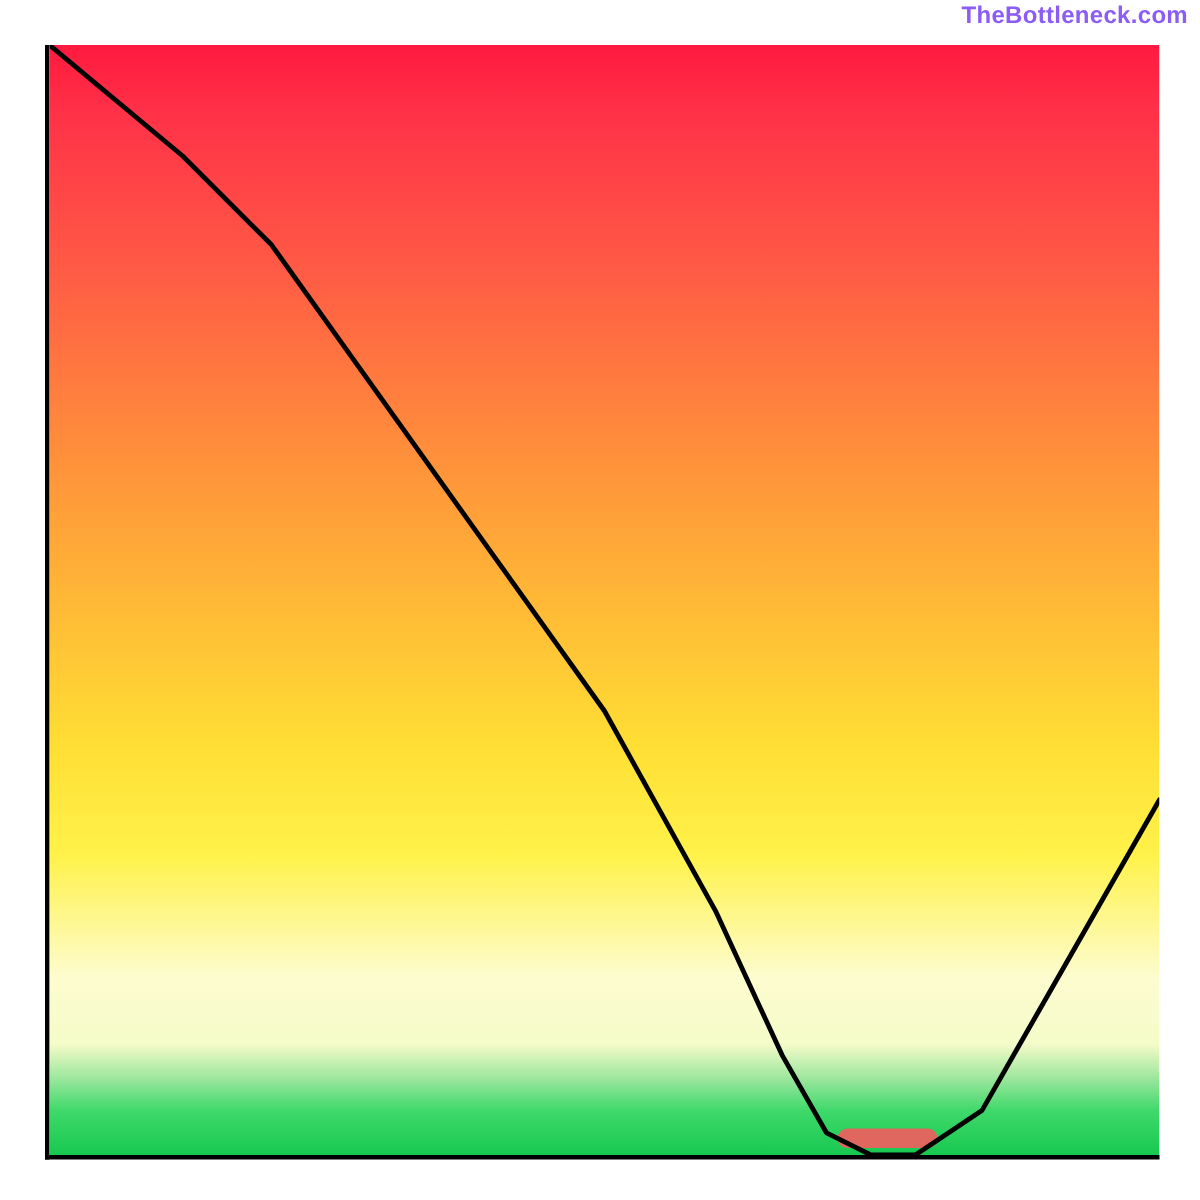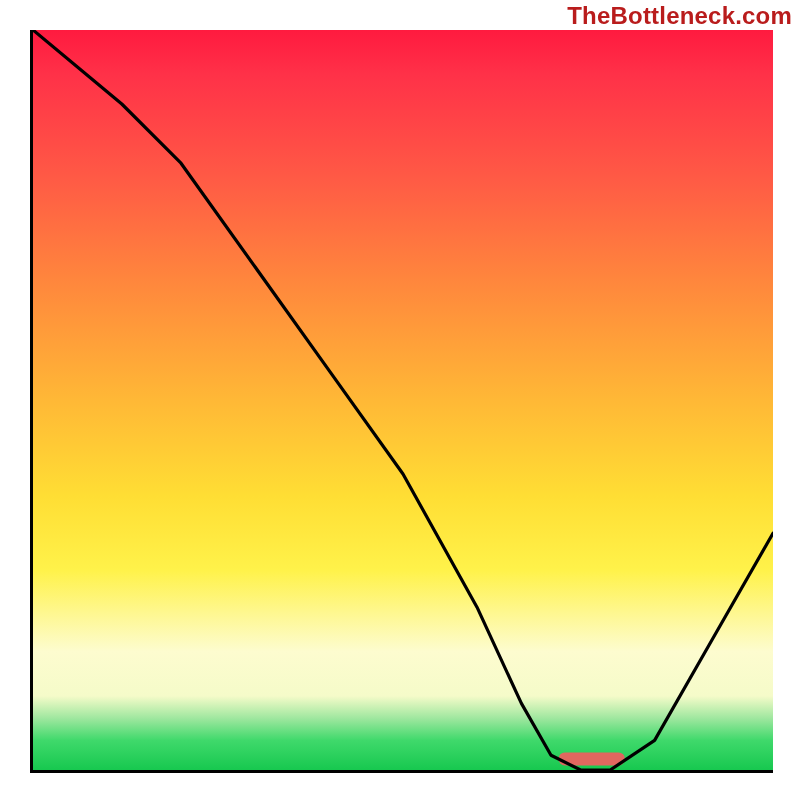--- a/index.html
+++ b/index.html
@@ -12,23 +12,23 @@
   }
   .chart-wrap {
     position: relative;
     width: 800px;
     height: 800px;
   }
   .watermark {
     position: absolute;
     top: 2px;
     right: 8px;
-    font-size: 24px;
+    font-size: 16px;
     font-weight: 600;
-    color: #b91c1c;
+    color: #8b5cf6;
     letter-spacing: 0.2px;
     pointer-events: none;
   }
   .plot-area {
     position: absolute;
     left: 30px;
     top: 30px;
     width: 740px;
     height: 740px;
     border-left: 3px solid #000;

